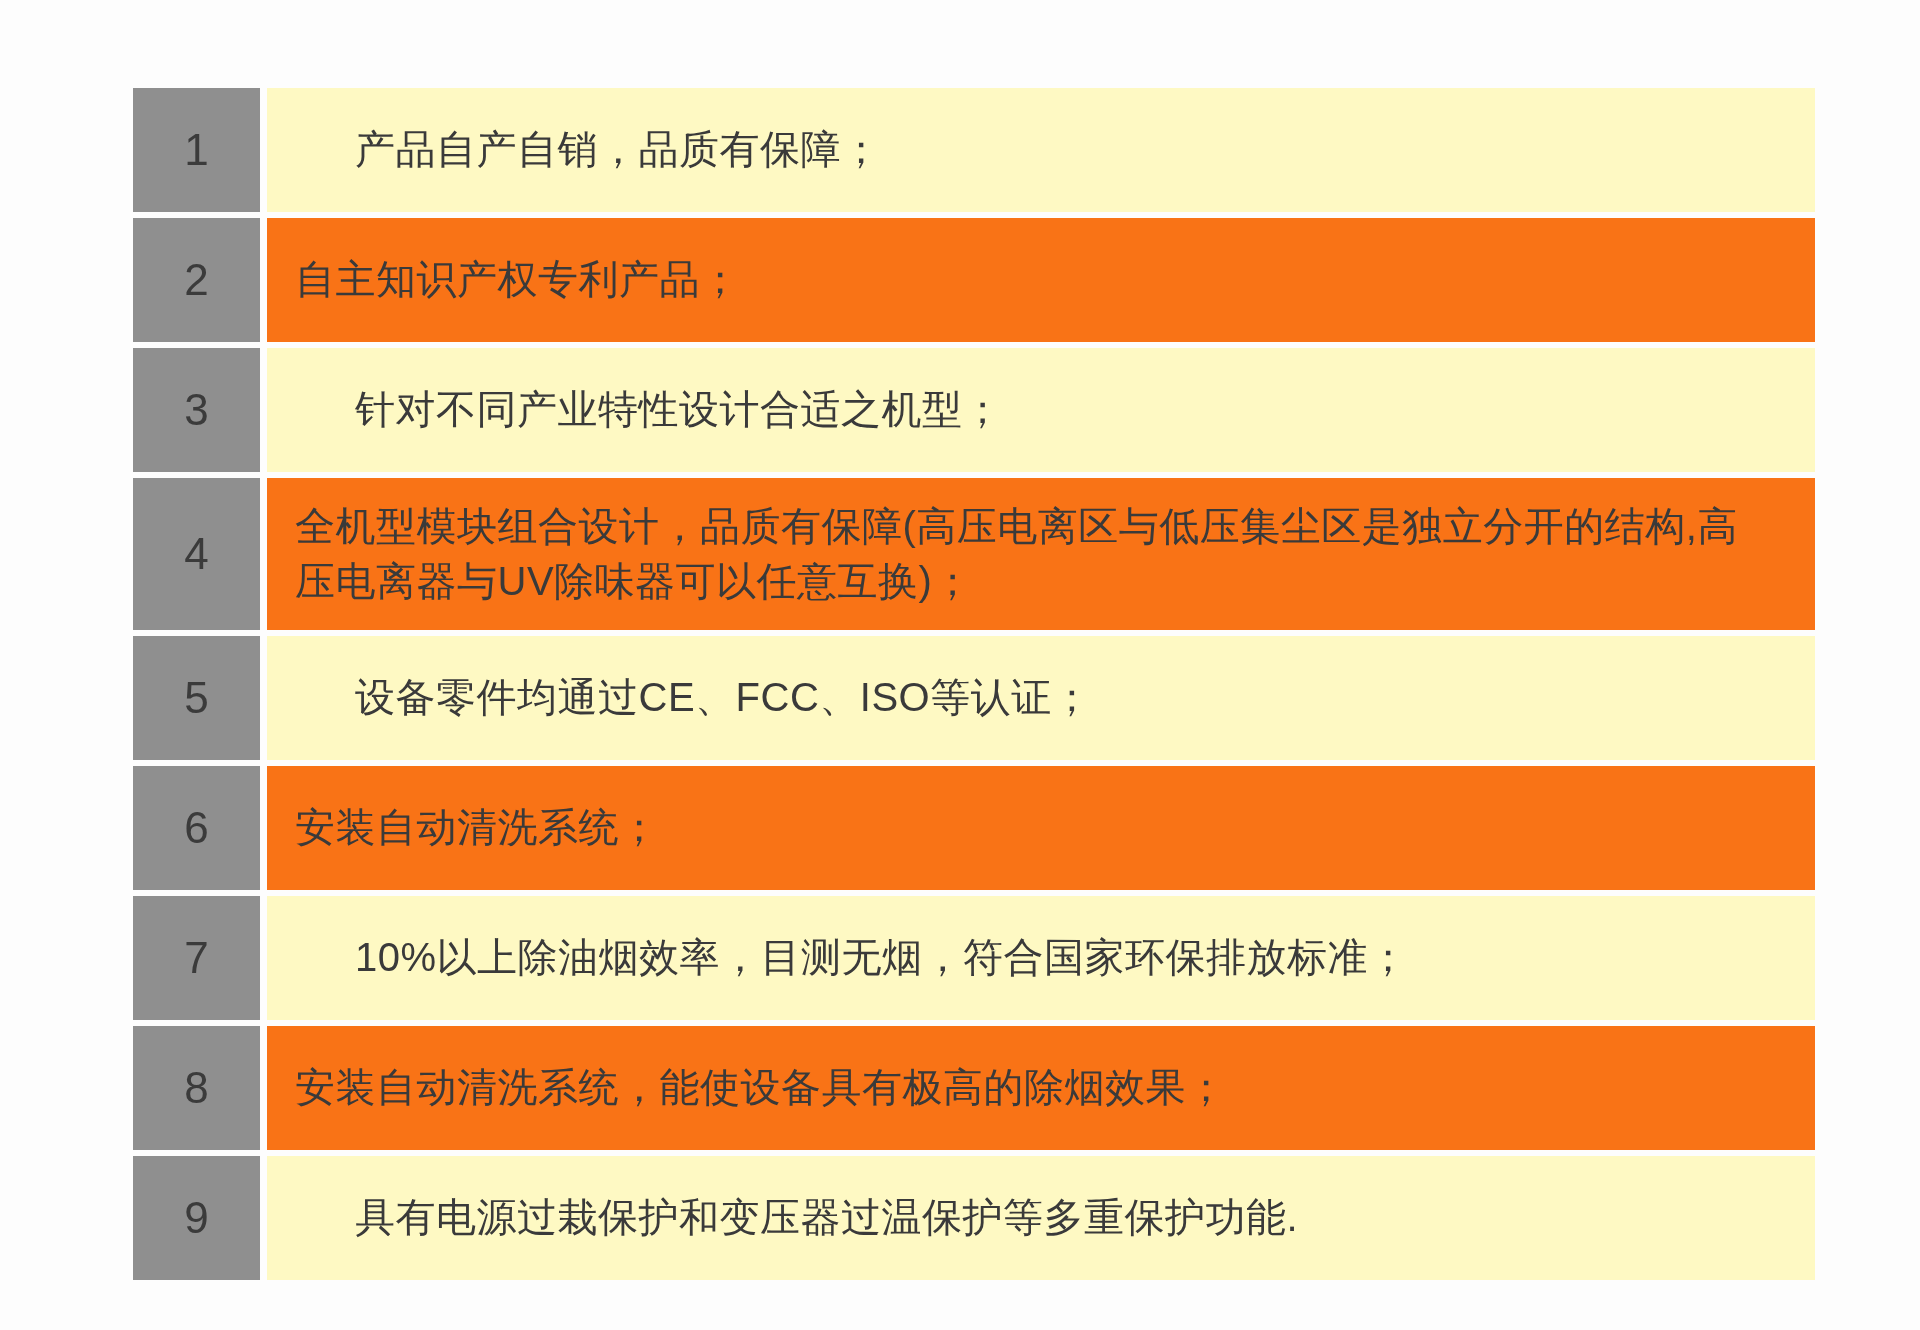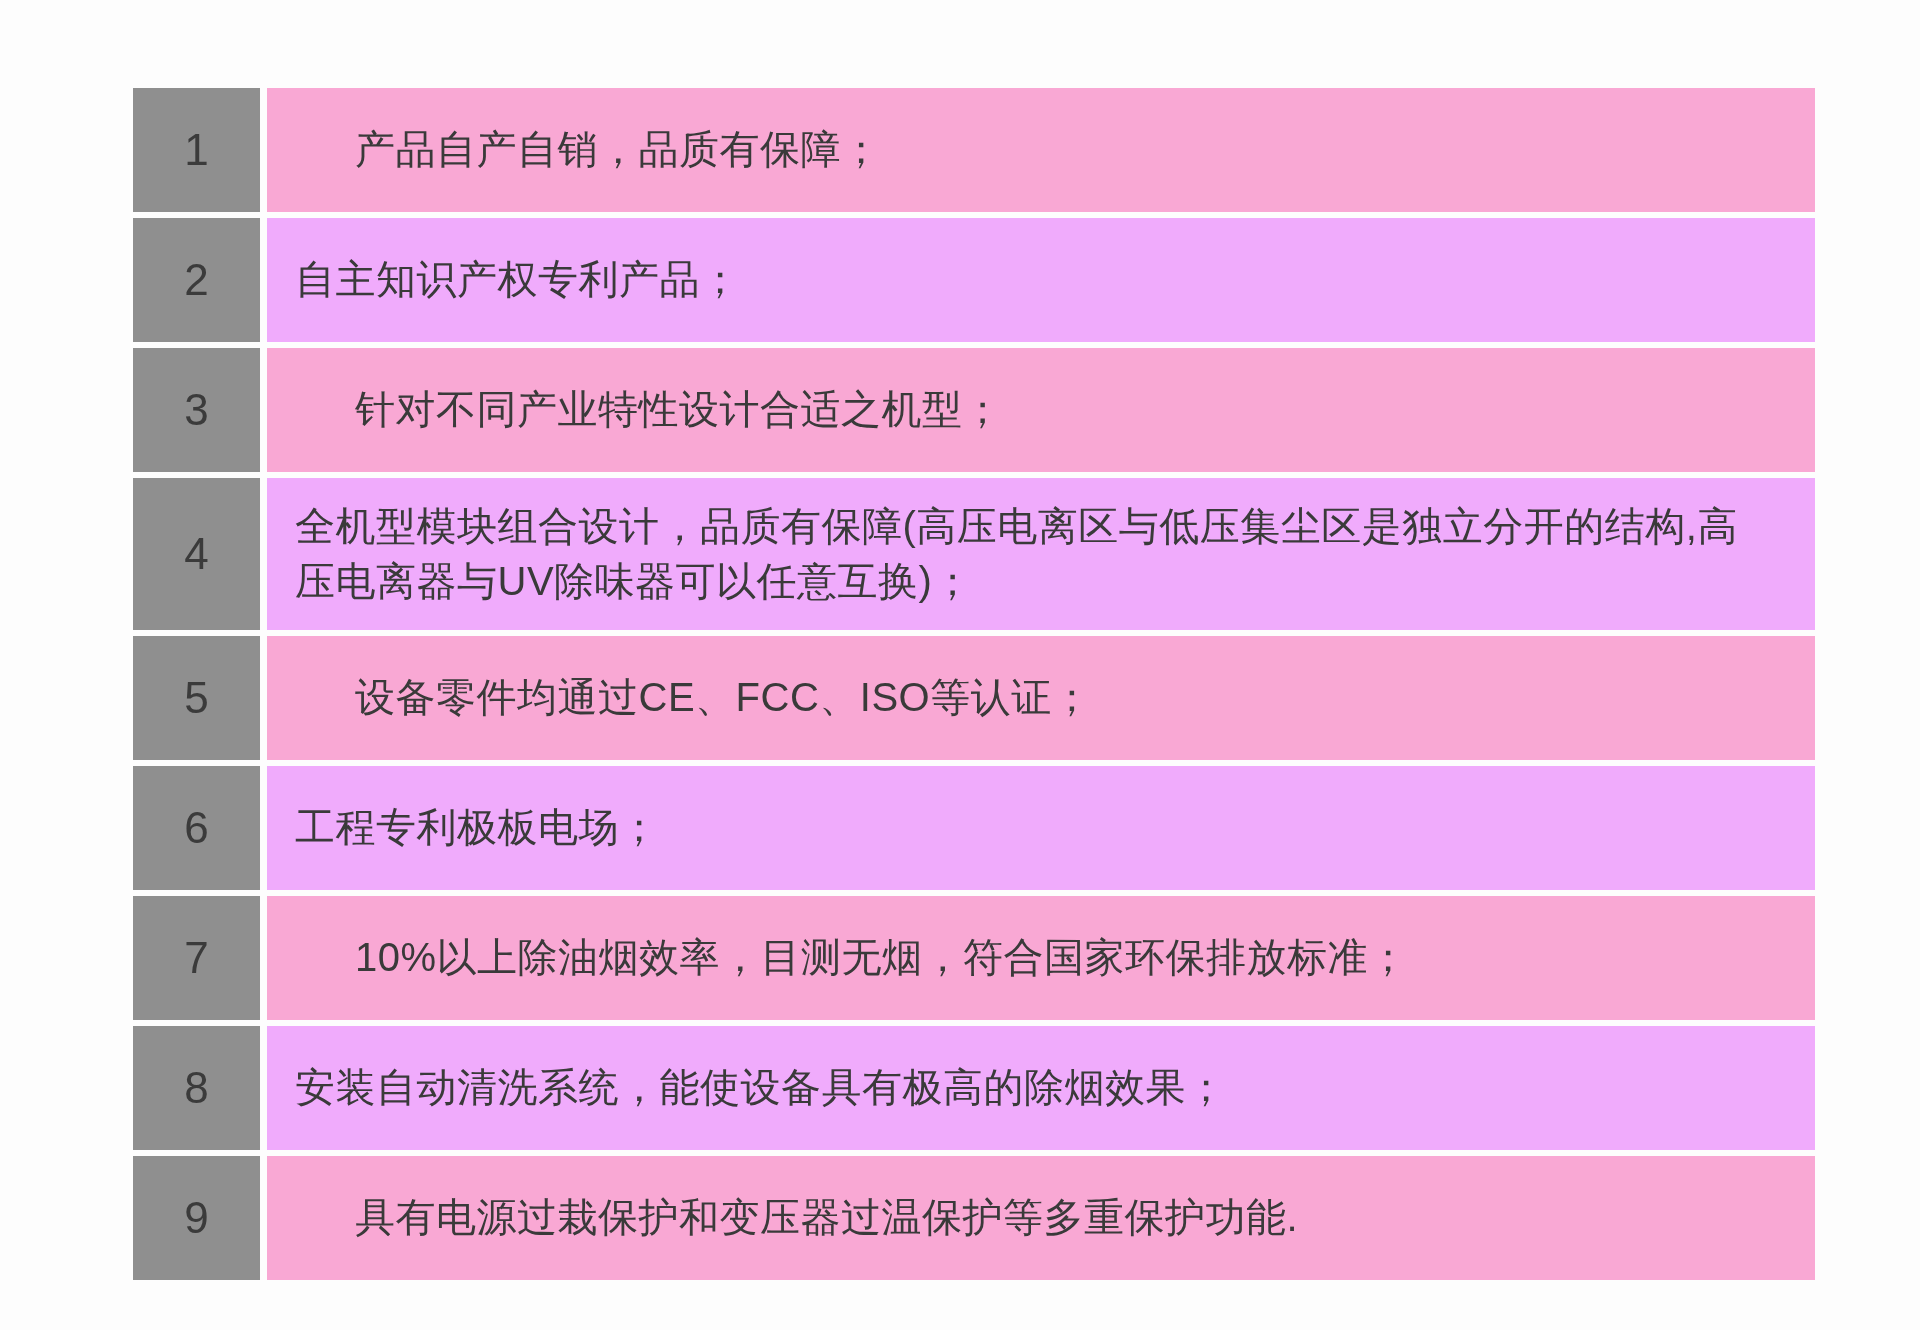--- a/index.html
+++ b/index.html
@@ -44,22 +44,22 @@
   .text-cell {
     flex: 1;
     display: flex;
     align-items: center;
     font-size: 40px;
     color: #3a3a3a;
     line-height: 1.38;
     padding: 0 58px 0 88px;
     letter-spacing: 0.5px;
   }
-  .row.light .text-cell { background: #f9a8d4; }
-  .row.dark  .text-cell { background: #f0abfc; padding-left: 28px; }
+  .row.light .text-cell { background: #fef9c3; }
+  .row.dark  .text-cell { background: #f97316; padding-left: 28px; }
 </style>
 </head>
 <body style="background: rgb(253, 253, 253);">
 
 <div class="feature-table" id="feature-table">
     <div class="row light">
       <div class="num-cell">1</div>
       <div class="text-cell">产品自产自销，品质有保障；</div>
     </div>
     <div class="row dark">
@@ -73,21 +73,21 @@
     <div class="row dark tall">
       <div class="num-cell">4</div>
       <div class="text-cell">全机型模块组合设计，品质有保障(高压电离区与低压集尘区是独立分开的结构,高压电离器与UV除味器可以任意互换)；</div>
     </div>
     <div class="row light">
       <div class="num-cell">5</div>
       <div class="text-cell">设备零件均通过CE、FCC、ISO等认证；</div>
     </div>
     <div class="row dark">
       <div class="num-cell">6</div>
-      <div class="text-cell">工程专利极板电场；</div>
+      <div class="text-cell">安装自动清洗系统；</div>
     </div>
     <div class="row light">
       <div class="num-cell">7</div>
       <div class="text-cell">10%以上除油烟效率，目测无烟，符合国家环保排放标准；</div>
     </div>
     <div class="row dark">
       <div class="num-cell">8</div>
       <div class="text-cell">安装自动清洗系统，能使设备具有极高的除烟效果；</div>
     </div>
     <div class="row light">

